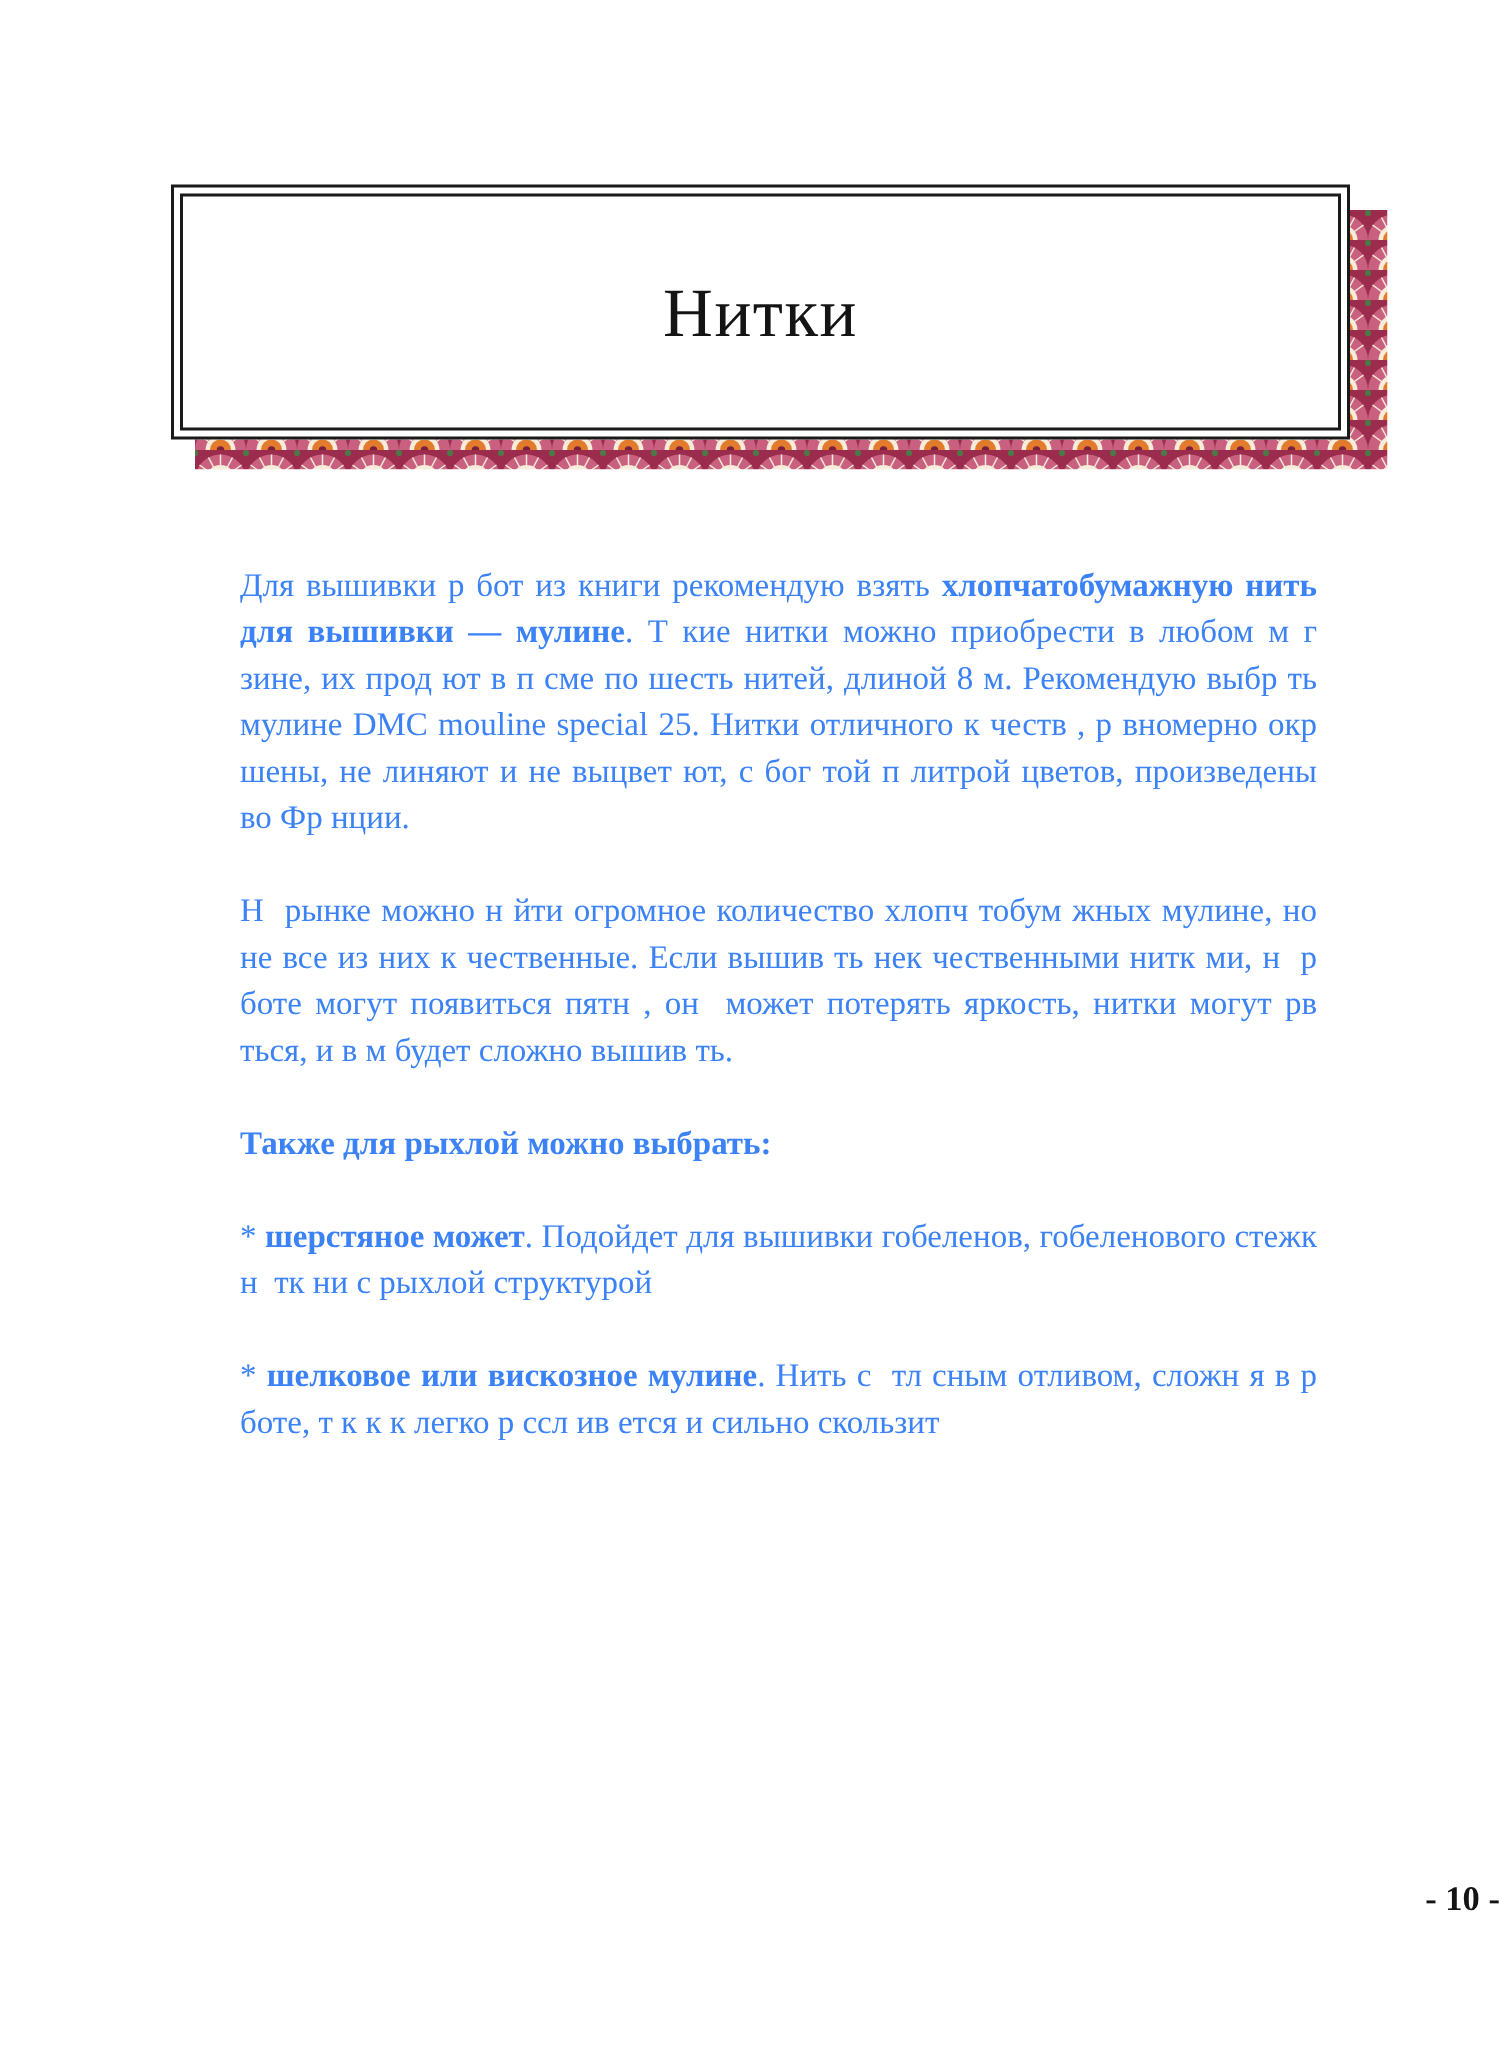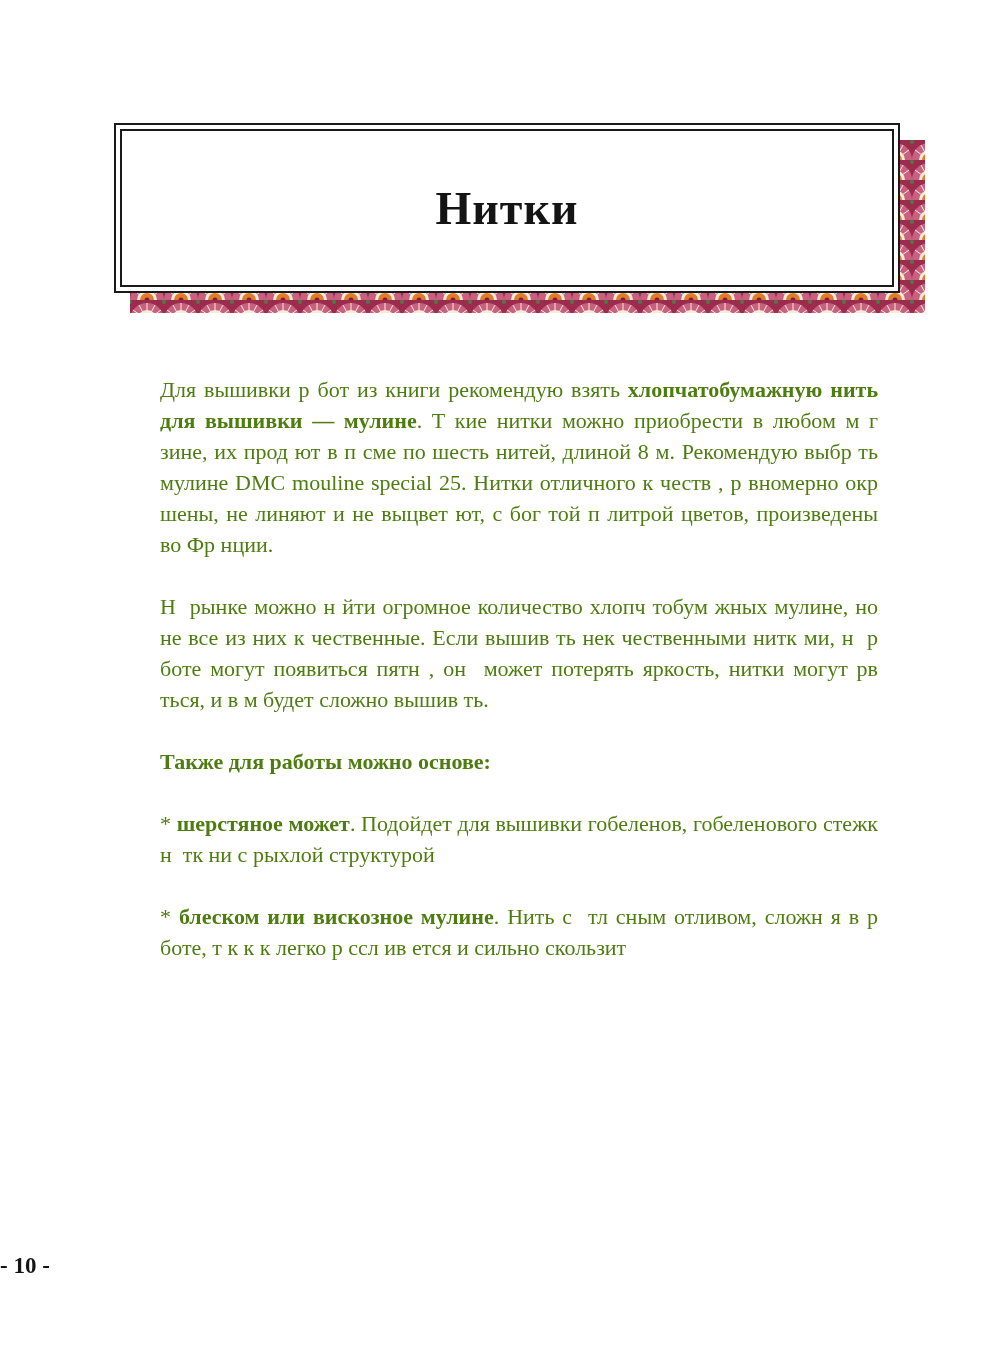--- a/index.html
+++ b/index.html
@@ -44,50 +44,50 @@
     position: absolute;
     inset: 4px;
     border: 2px solid #1a1a1a;
     display: flex;
     align-items: center;
     justify-content: center;
   }
   .chapter-title {
     margin: 14px;
     font-size: 46px;
-    font-weight: 700;
+    font-weight: 400;
     letter-spacing: 1px;
     color: #141414;
   }
 
   
   .body-text {
     position: absolute;
     left: 160px;
     top: 374px;
     width: 718px;
     z-index: 1;
   }
   .para {
     margin: 0 0 31px 0;
     font-size: 22px;
     line-height: 31px;
     text-align: justify;
     white-space: pre-wrap;
-    color: #4d7c0f;
+    color: #3b82f6;
   }
   .para .b { font-weight: 700; }
 
   
   .page-number {
     position: absolute;
     left: 0;
     top: 1253px;
     width: 100%;
-    text-align: left;
+    text-align: right;
     font-size: 23px;
     font-weight: 700;
     color: #141414;
     z-index: 1;
   }
 </style>
 </head>
 <body>
 
 <div class="page">
@@ -118,20 +118,20 @@
 
   <div class="title-box">
     <div class="title-box-inner">
       <h1 class="chapter-title">Нитки</h1>
     </div>
   </div>
 
   <div class="body-text">
       <p class="para"><span>Для вышивки р бот из книги рекомендую взять </span><span class="b">хлопчатобумажную нить для вышивки — мулине</span><span>. Т кие нитки можно приобрести в любом м г зине, их прод ют в п сме по шесть нитей, длиной 8 м. Рекомендую выбр ть мулине DMC mouline special 25. Нитки отличного к честв , р вномерно окр шены, не линяют и не выцвет ют, с бог той п литрой цветов, произведены во Фр нции.</span></p>
       <p class="para"><span>Н  рынке можно н йти огромное количество хлопч тобум жных мулине, но не все из них к чественные. Если вышив ть нек чественными нитк ми, н  р боте могут появиться пятн , он  может потерять яркость, нитки могут рв ться, и в м будет сложно вышив ть.</span></p>
-      <p class="para"><span class="b">Также для работы можно основе:</span></p>
+      <p class="para"><span class="b">Также для рыхлой можно выбрать:</span></p>
       <p class="para"><span>* </span><span class="b">шерстяное может</span><span>. Подойдет для вышивки гобеленов, гобеленового стежк  н  тк ни с рыхлой структурой</span></p>
-      <p class="para"><span>* </span><span class="b">блеском или вискозное мулине</span><span>. Нить с  тл сным отливом, сложн я в р боте, т к к к легко р ссл ив ется и сильно скользит</span></p>
+      <p class="para"><span>* </span><span class="b">шелковое или вискозное мулине</span><span>. Нить с  тл сным отливом, сложн я в р боте, т к к к легко р ссл ив ется и сильно скользит</span></p>
     </div>
 
   <div class="page-number">- 10 -</div>
 
 </div>
 
 </body></html>

